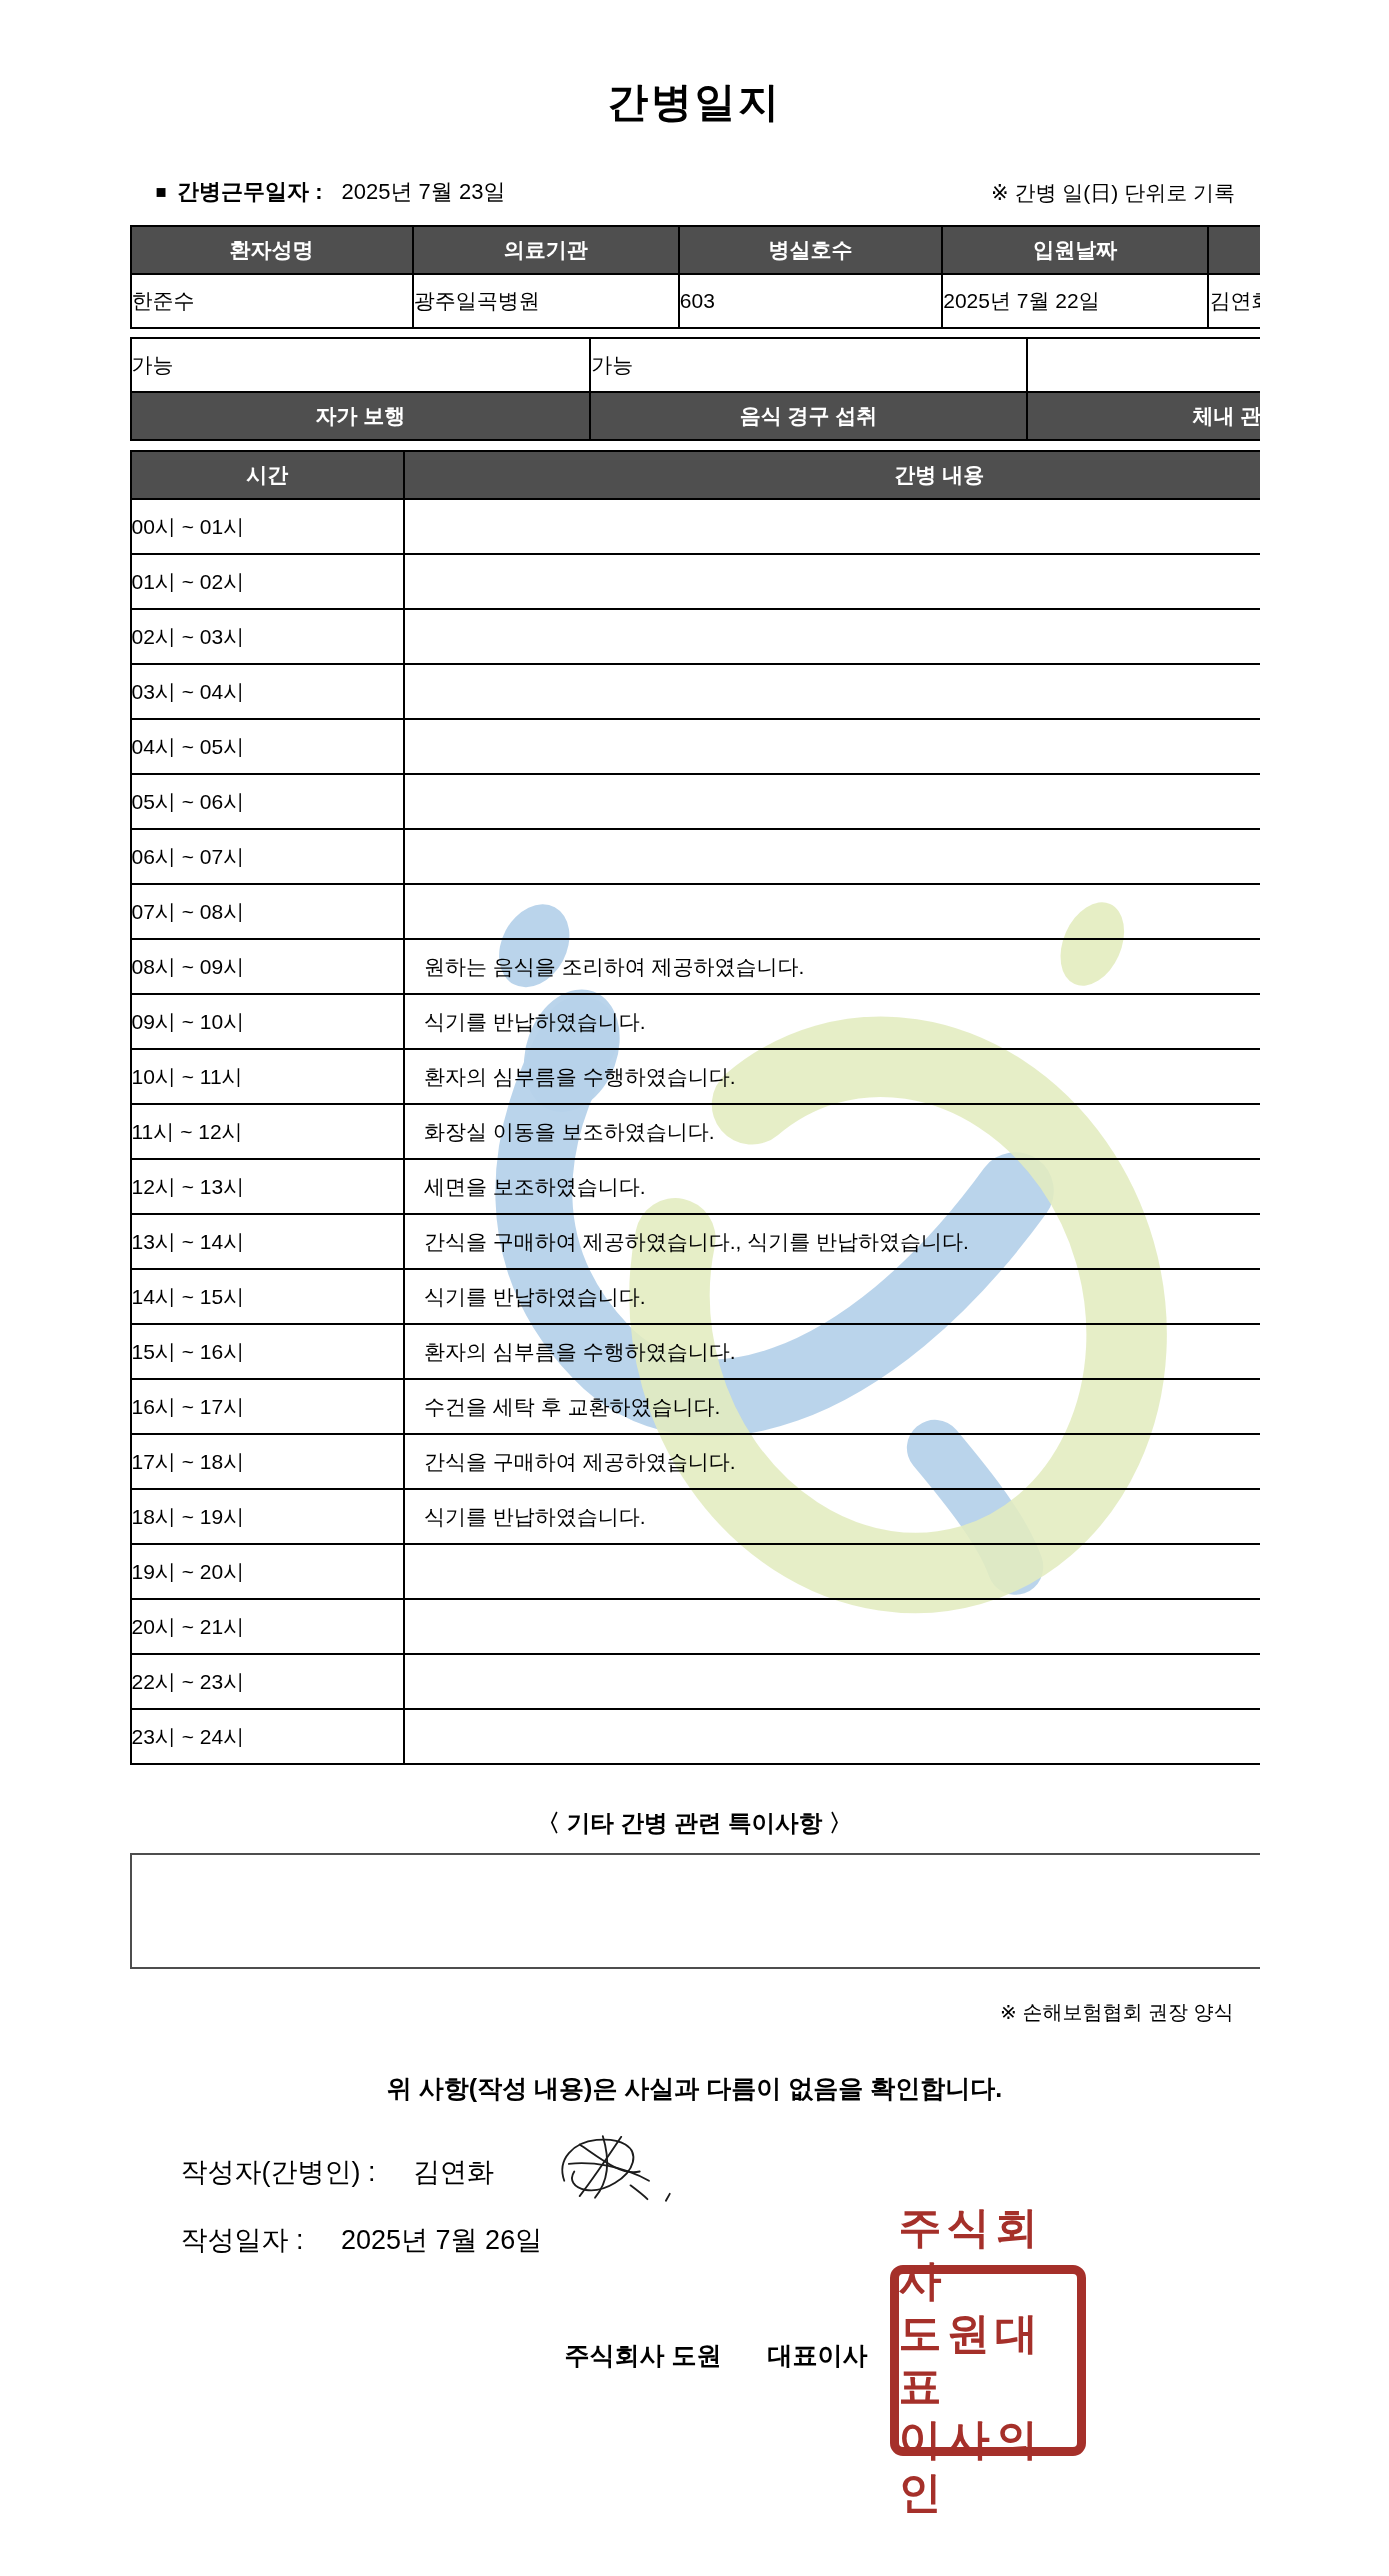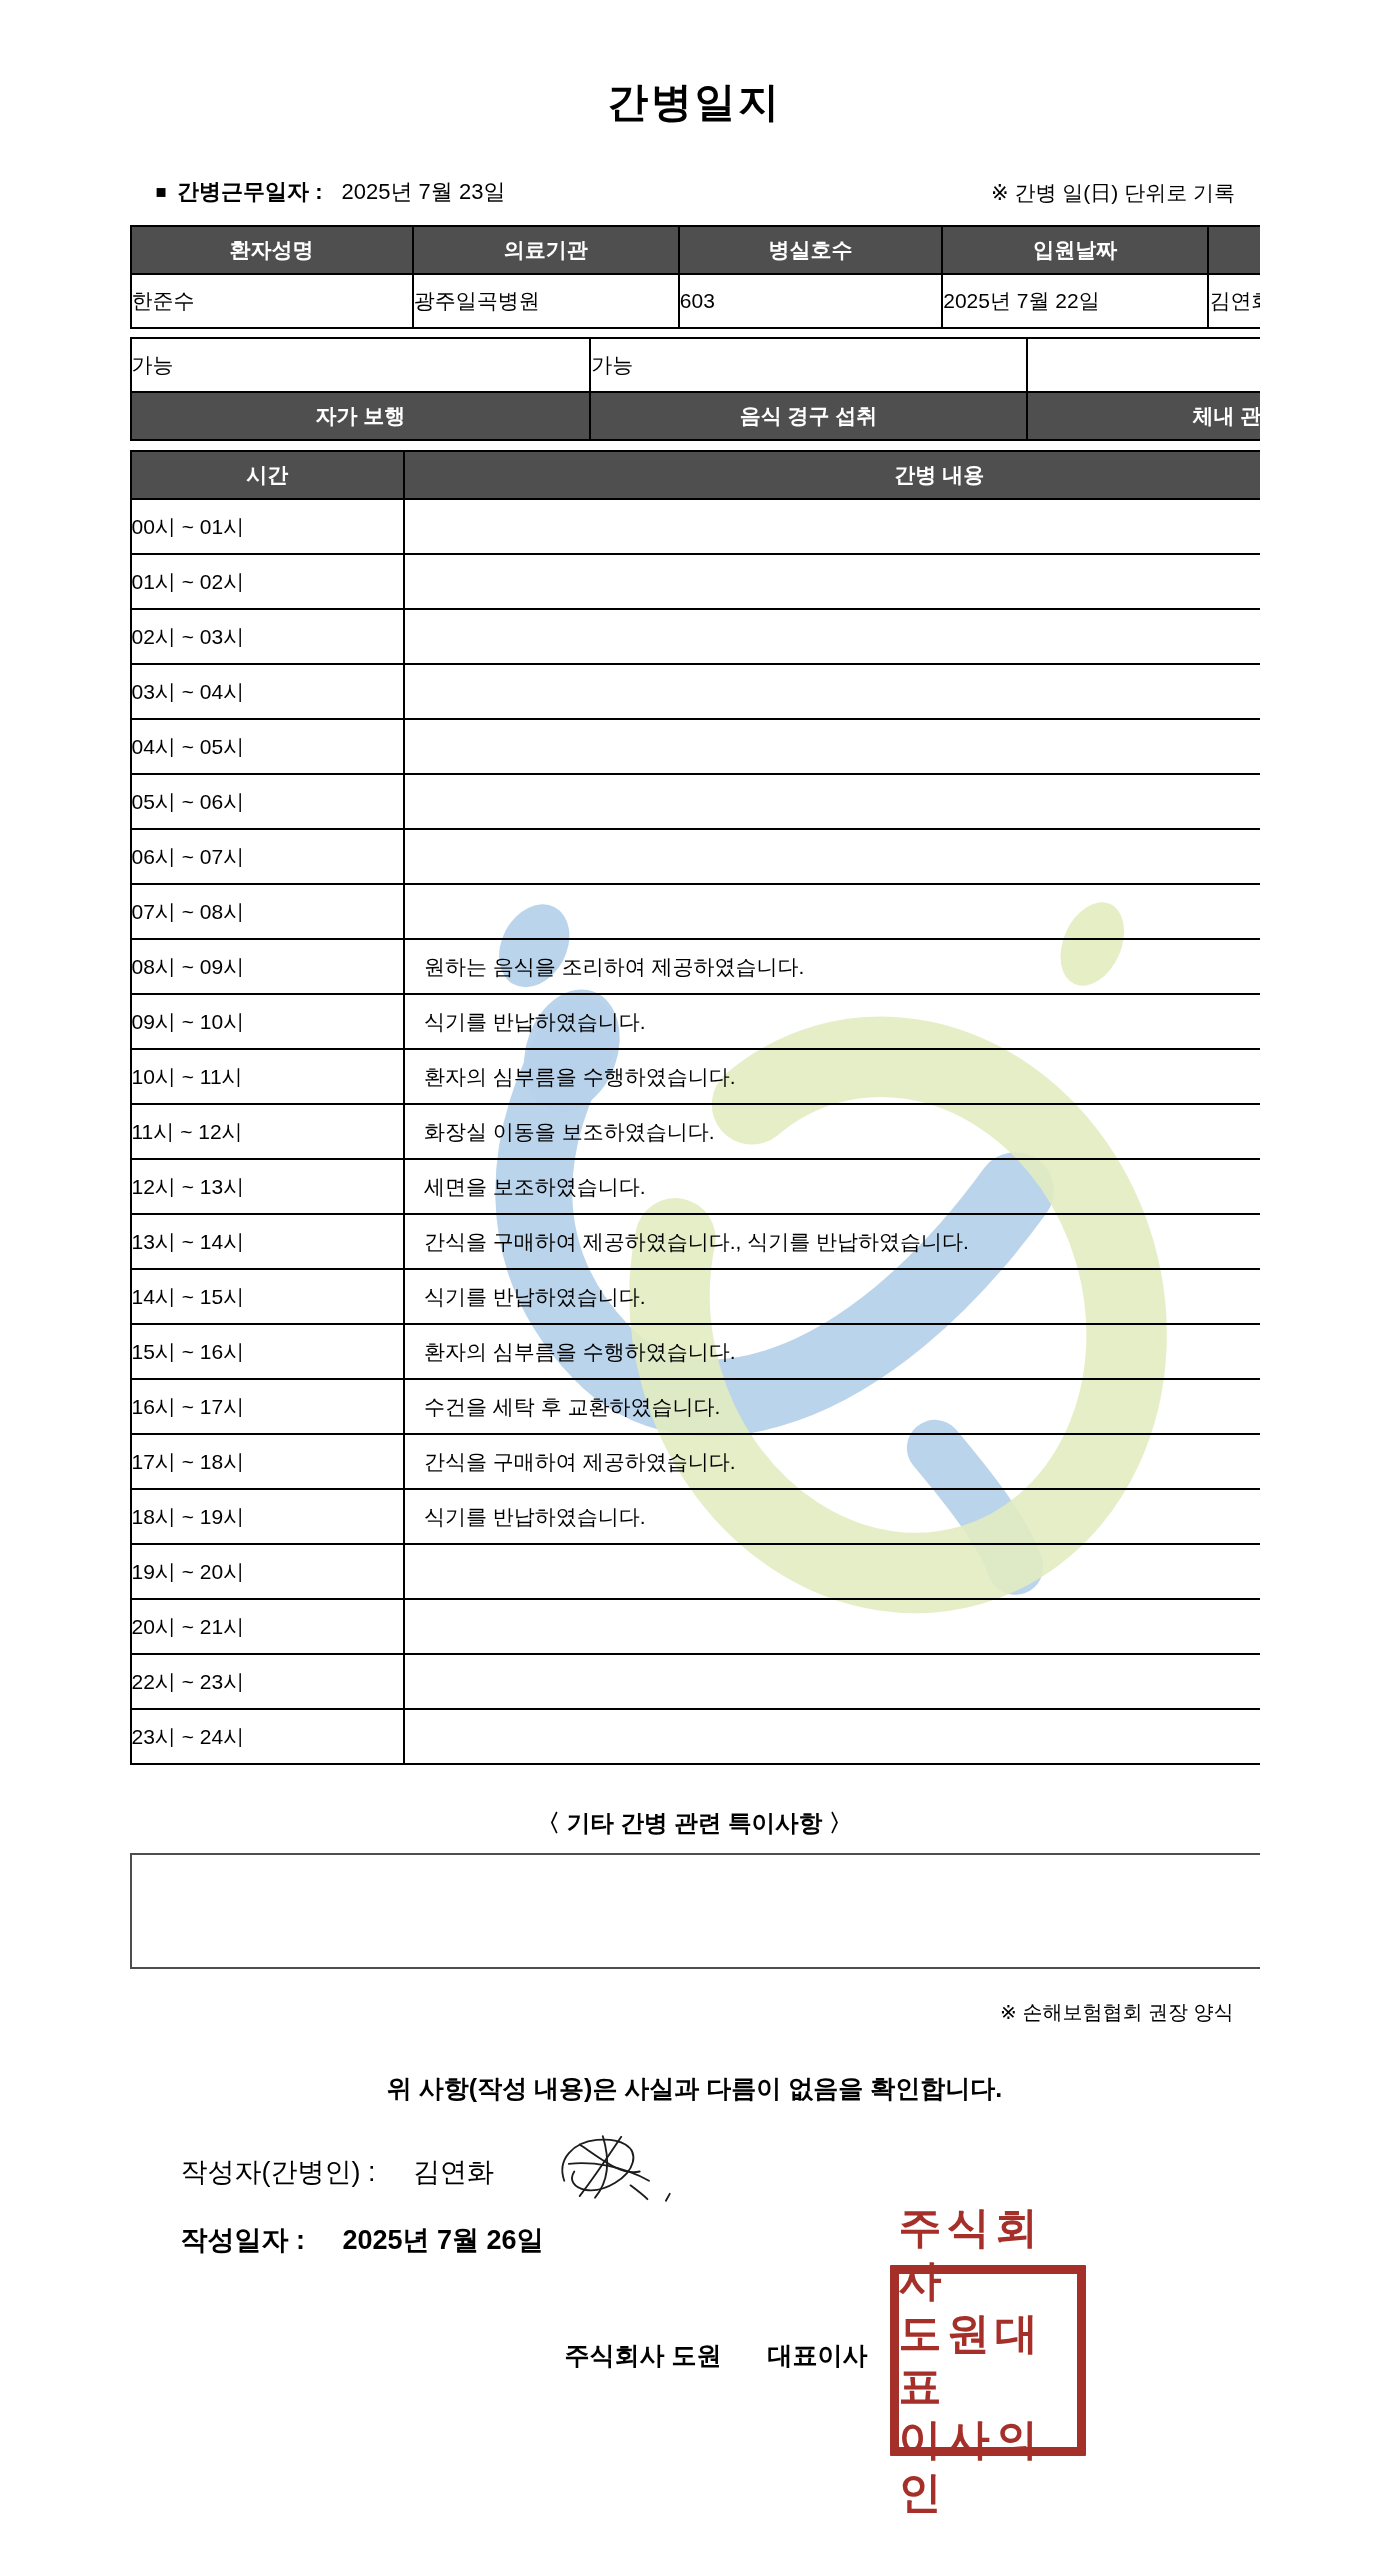--- a/index.html
+++ b/index.html
@@ -75,32 +75,32 @@
   .writer-line {
     position:relative;
     margin:49px 0 0 51px;
     font-size:27px;
   }
   .writer-name { margin-left:30px; }
   .signature {
     position:absolute; left:361px; top:-21px;
     width:140px; height:77px;
   }
-  .date-line { margin:31.5px 0 0 51px; font-size:27px;font-weight:bold; }
+  .date-line { margin:31.5px 0 0 51px; font-size:27px; }
 
   .footer { position:relative; height:263px; margin-top:7px; }
   .company-line {
     position:absolute; left:435px; top:74px;
     font-size:25px; font-weight:bold; white-space:nowrap;
   }
   .ceo-label { margin-left:39px; }
   .stamp {
     position:absolute; left:760px; top:0;
     width:196px; height:191px; box-sizing:border-box;
-    border:9.6px solid #a5302a; border-radius:1px;
+    border:9.6px solid #a5302a; border-radius:13px;
     display:flex; flex-direction:column; justify-content:center; align-items:center;
     color:#a5302a; font-weight:800;
     font-size:43px; line-height:53px; letter-spacing:5.3px;
   }
 </style>
 </head>
 <body>
 
 <div class="page">
 

